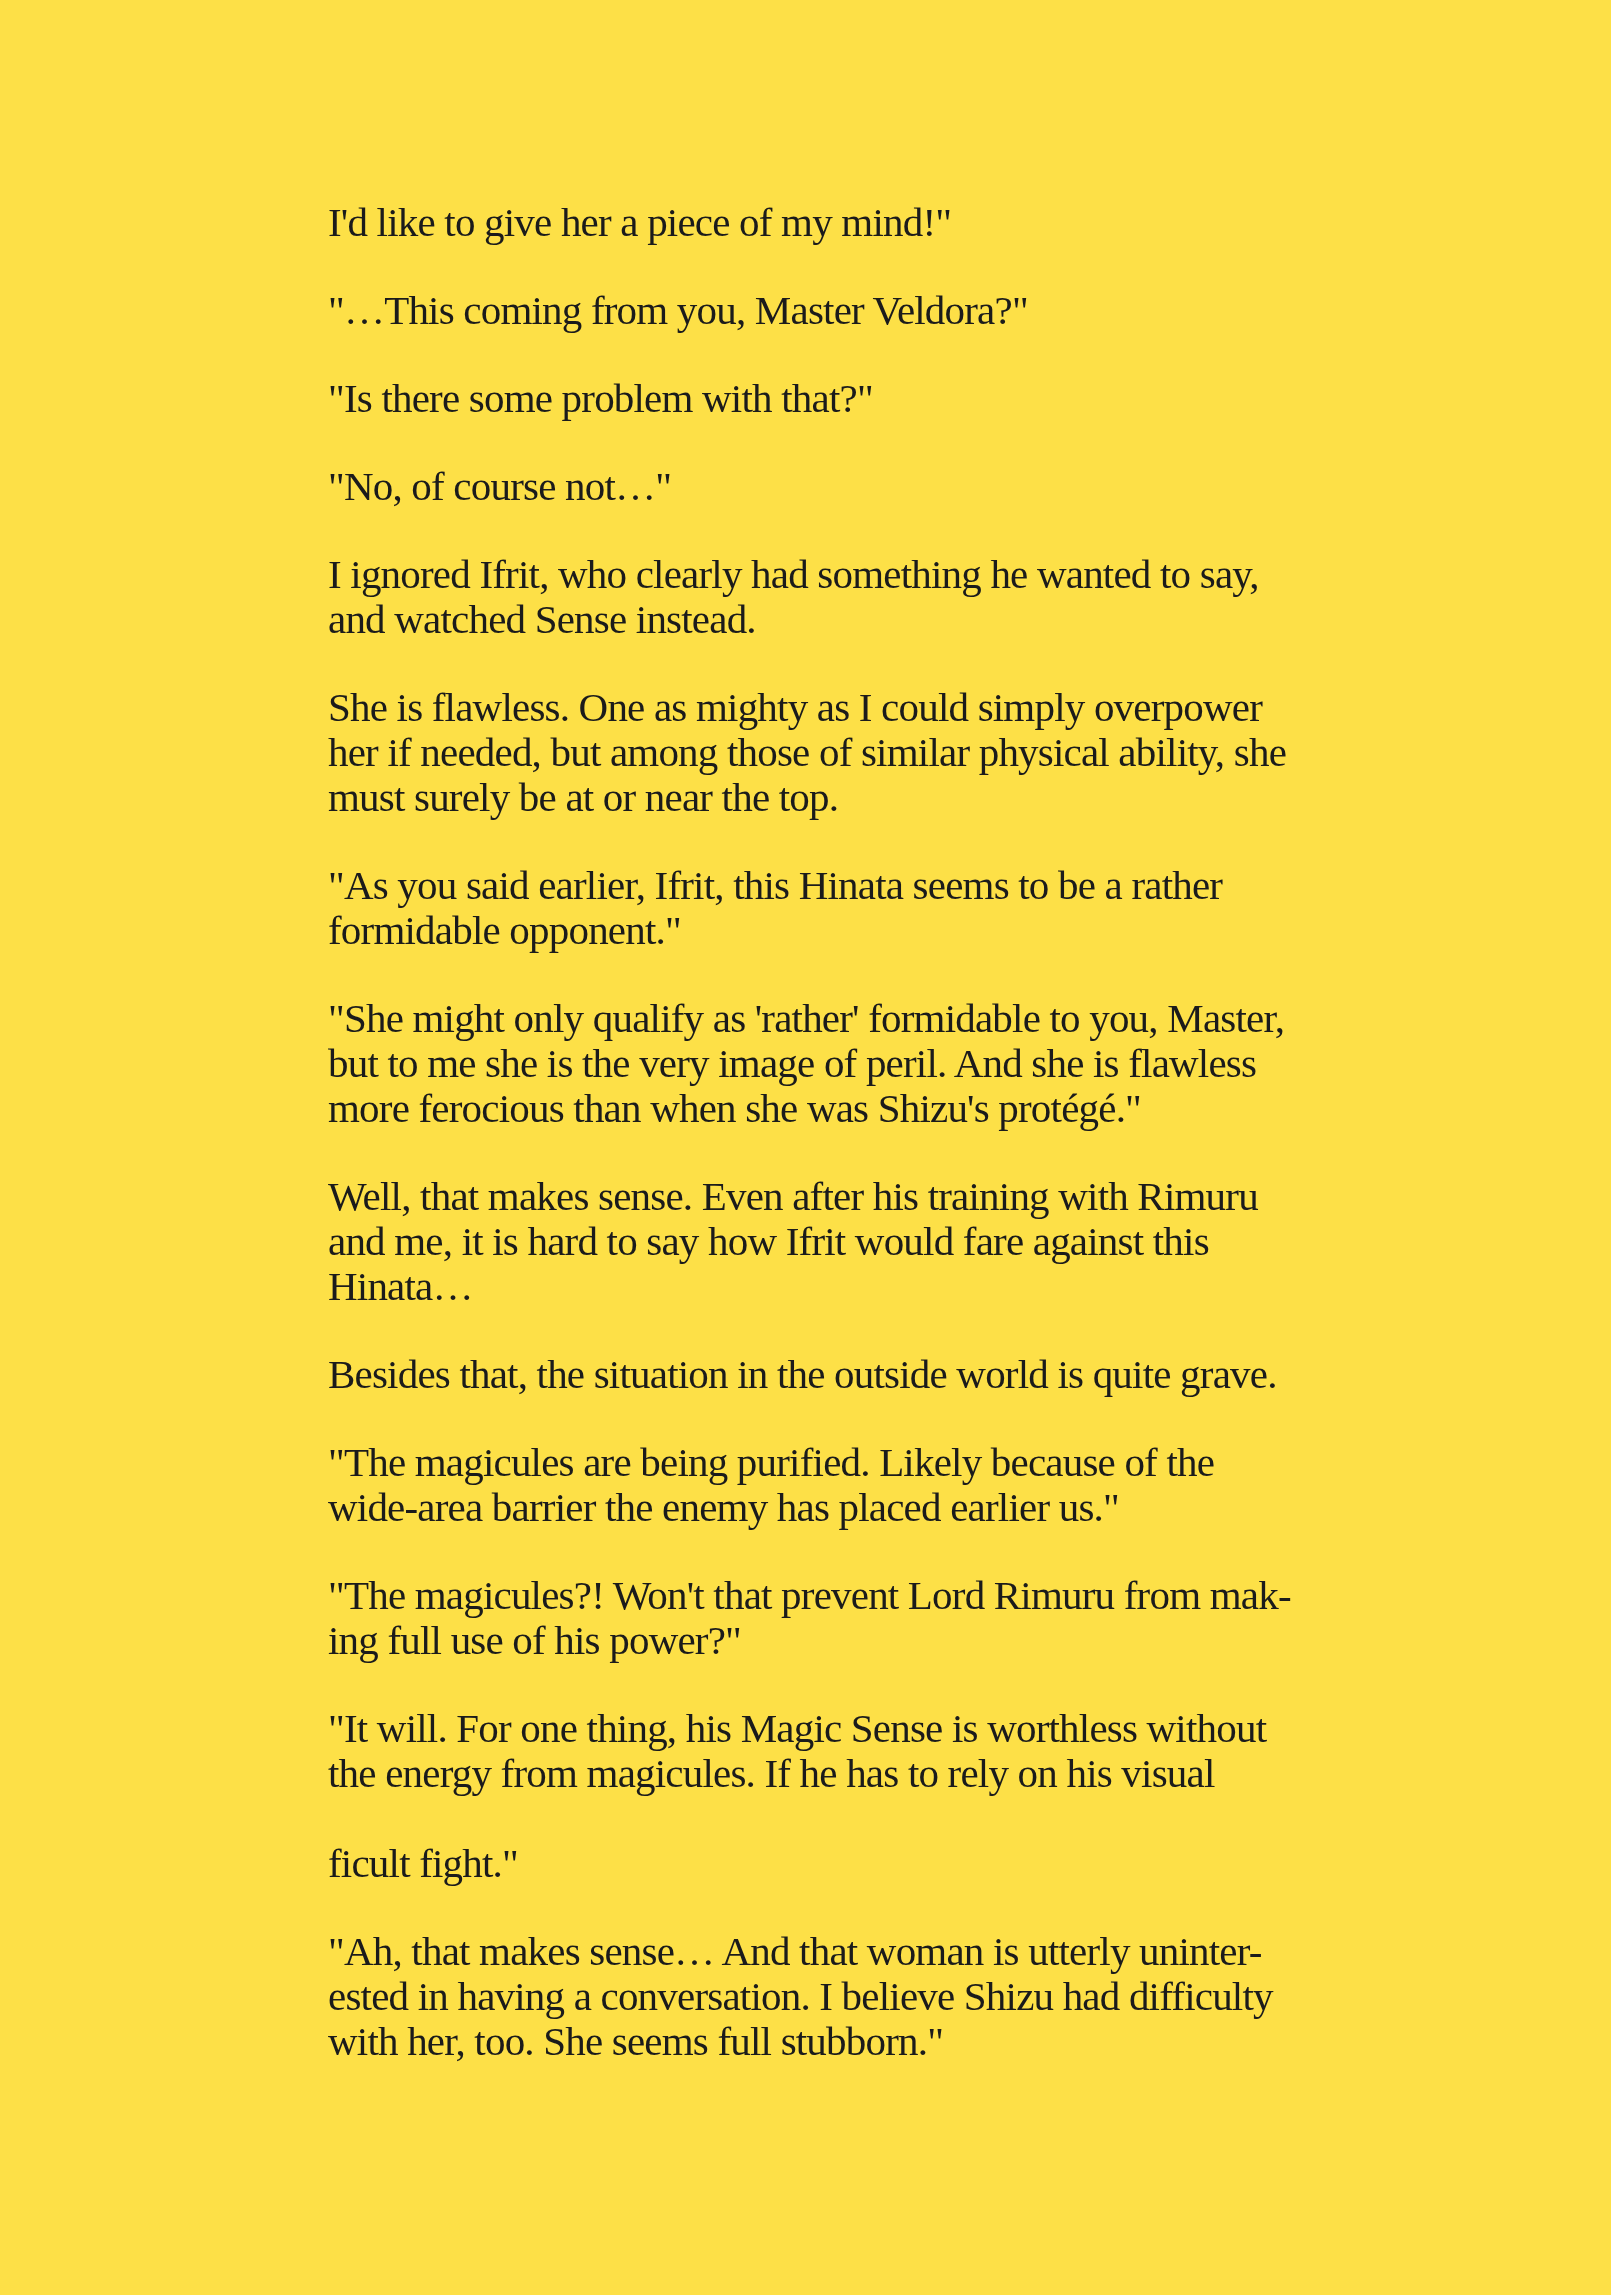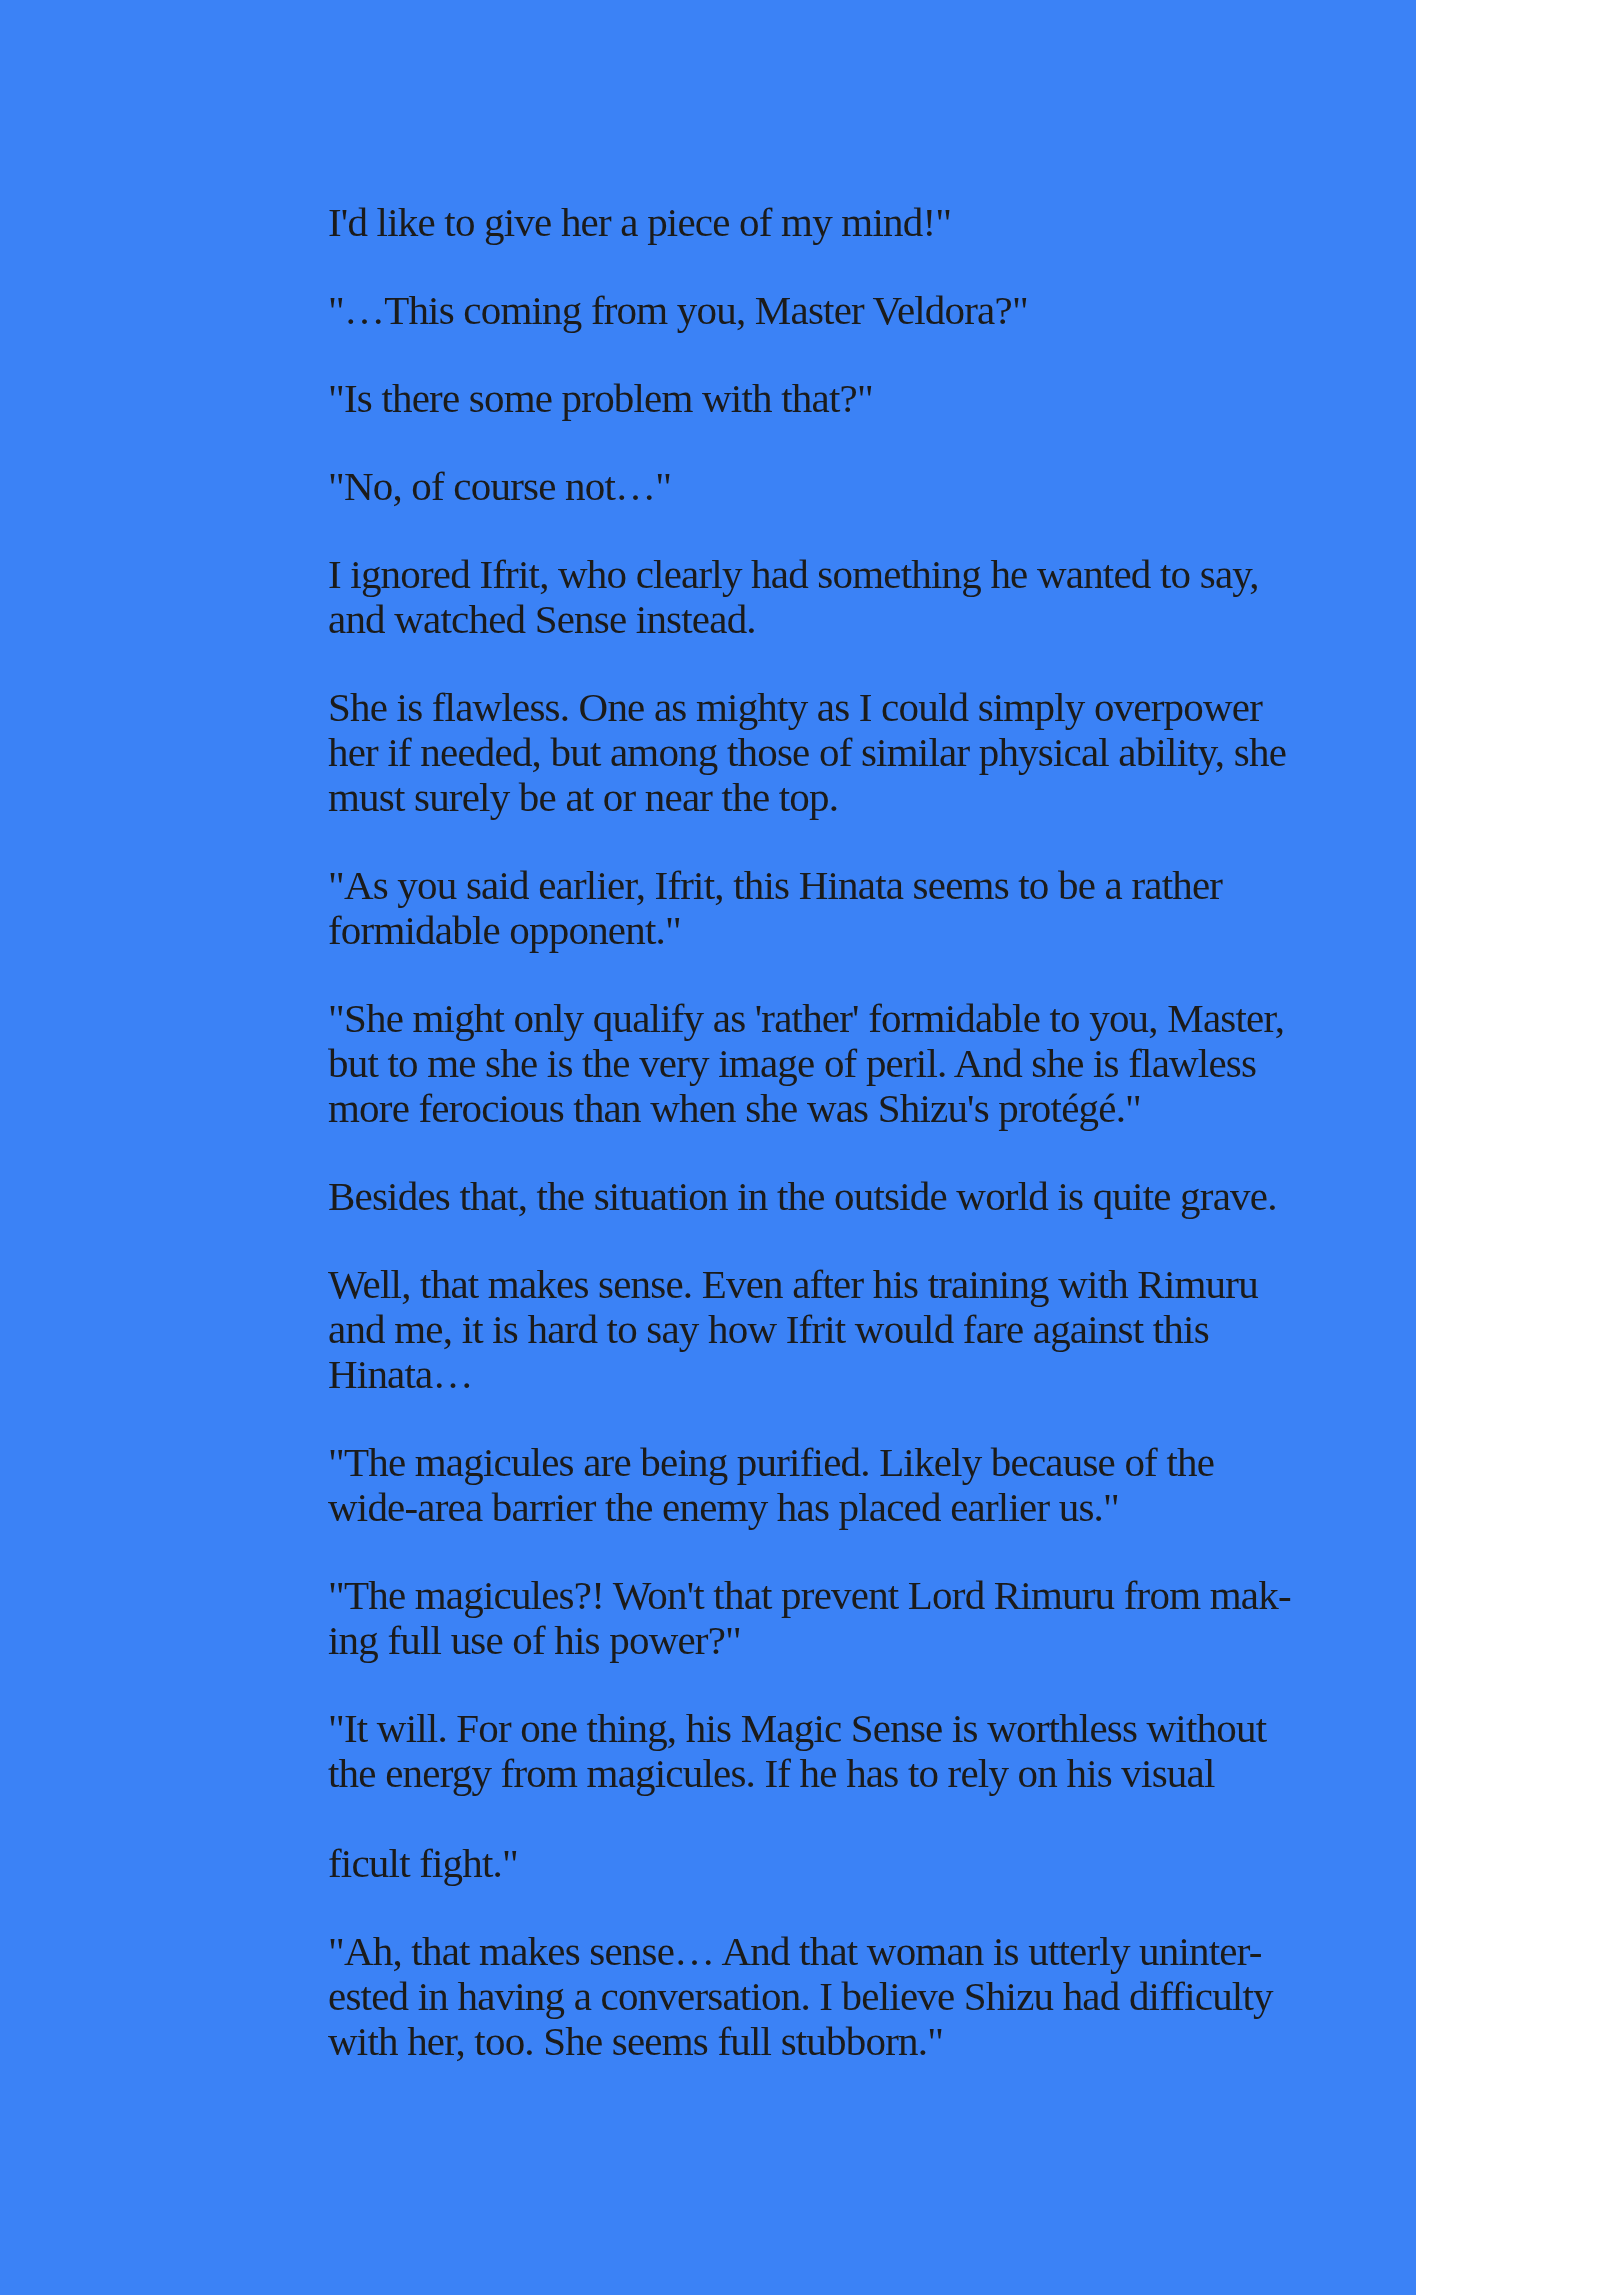--- a/index.html
+++ b/index.html
@@ -1,23 +1,23 @@
 <!DOCTYPE html>
 <html style="font-size:12px"><head>
 <meta charset="utf-8">
 <style>
   html, body {
     margin: 0;
     padding: 0;
   }
   .page {
     position: relative;
-    width: 1416px;
+    width: 1611px;
     height: 2295px;
-    background: #3b82f6;
+    background: #fde047;
     overflow: hidden;
   }
   .text-column {
     position: absolute;
     left: 328px;
     top: 200px;
     width: 1112px;
     font-family: "Liberation Serif", serif;
     font-size: 41px;
     line-height: 45px;
@@ -40,21 +40,21 @@
 <div class="page">
   <main class="text-column" id="text-column">
       <p><span>I'd like to give her a piece of my mind!"</span></p>
       <p><span>"…This coming from you, Master Veldora?"</span></p>
       <p><span>"Is there some problem with that?"</span></p>
       <p><span>"No, of course not…"</span></p>
       <p><span>I ignored Ifrit, who clearly had something he wanted to say,</span><br><span>and watched Sense instead.</span></p>
       <p><span>She is flawless. One as mighty as I could simply overpower</span><br><span>her if needed, but among those of similar physical ability, she</span><br><span>must surely be at or near the top.</span></p>
       <p><span>"As you said earlier, Ifrit, this Hinata seems to be a rather</span><br><span>formidable opponent."</span></p>
       <p><span>"She might only qualify as 'rather' formidable to you, Master,</span><br><span>but to me she is the very image of peril. And she is flawless</span><br><span>more ferocious than when she was Shizu's protégé."</span></p>
+      <p><span>Well, that makes sense. Even after his training with Rimuru</span><br><span>and me, it is hard to say how Ifrit would fare against this</span><br><span>Hinata…</span></p>
       <p><span>Besides that, the situation in the outside world is quite grave.</span></p>
-      <p><span>Well, that makes sense. Even after his training with Rimuru</span><br><span>and me, it is hard to say how Ifrit would fare against this</span><br><span>Hinata…</span></p>
       <p><span>"The magicules are being purified. Likely because of the</span><br><span>wide-area barrier the enemy has placed earlier us."</span></p>
       <p><span>"The magicules?! Won't that prevent Lord Rimuru from mak-</span><br><span>ing full use of his power?"</span></p>
       <p><span>"It will. For one thing, his Magic Sense is worthless without</span><br><span>the energy from magicules. If he has to rely on his visual</span><br><br><span>ficult fight."</span></p>
       <p><span>"Ah, that makes sense… And that woman is utterly uninter-</span><br><span>ested in having a conversation. I believe Shizu had difficulty</span><br><span>with her, too. She seems full stubborn."</span></p>
     </main>
 </div>
 
 
 </body></html>

